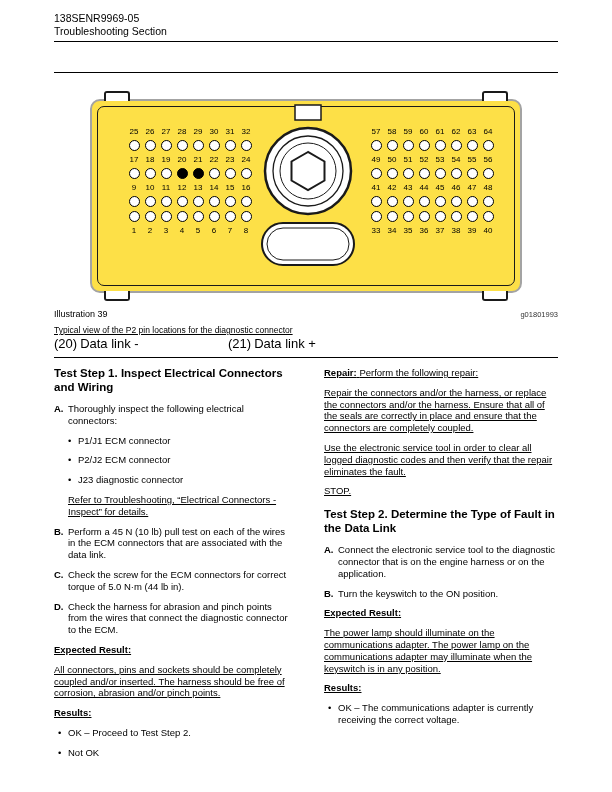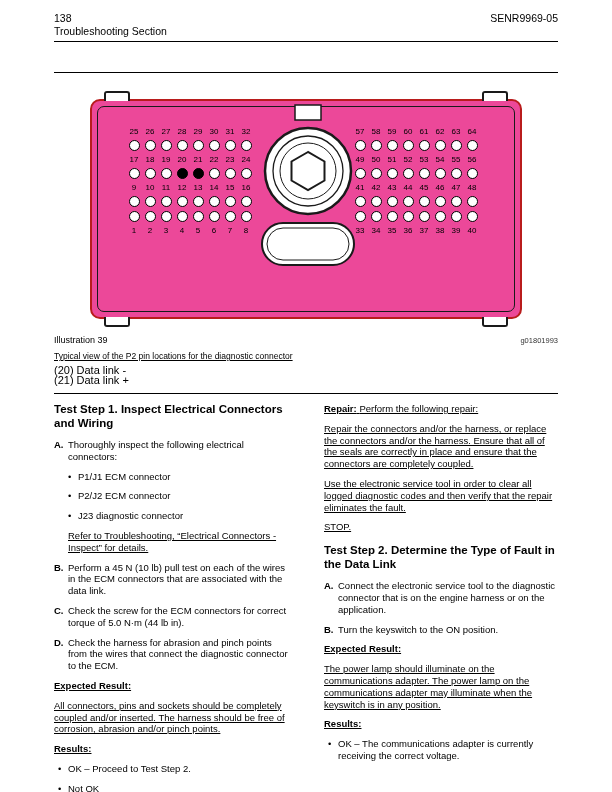--- a/index.html
+++ b/index.html
@@ -8,71 +8,71 @@
     width:612px; height:792px;
     font-family:"Liberation Sans", sans-serif;
     color:#000;
     position:relative;
     overflow:hidden;
   }
   .page { position:relative; width:612px; height:792px; padding:12px 54px 0 54px; }
 
   
   .page-header { border-bottom:1.2px solid #000; padding-bottom:3px; }
-  .header-row { display:flex; justify-content:space-between; font-size:10.5px; line-height:13px; }
+  .header-row { display:flex; justify-content:flex-start; font-size:10.5px; line-height:13px; }
 
   .rule { border-top:1.2px solid #000; height:0; }
   .pre-figure-rule { margin-top:30px; }
 
   
   .connector {
     position:relative;
-    width:432px; height:220px;
+    width:432px; height:194px;
     margin:26px auto 0 auto;
-    border:2px solid #b91c1c;
+    border:2px solid #a3a3a3;
     border-radius:10px;
-    background:#ec4899;
+    background:#fde047;
   }
   .connector-inner {
     position:absolute; inset:5px;
     border:1px solid #1a1a1a;
     border-radius:7px;
   }
   .tab {
     position:absolute; width:26px; height:10px;
     border:2px solid #1a1a1a; background:#fff;
   }
   .tab-tl { top:-10px; left:12px;  border-bottom:none; border-radius:3px 3px 0 0; }
   .tab-tr { top:-10px; right:12px; border-bottom:none; border-radius:3px 3px 0 0; }
   .tab-bl { bottom:-10px; left:12px;  border-top:none; border-radius:0 0 3px 3px; }
   .tab-br { bottom:-10px; right:12px; border-top:none; border-radius:0 0 3px 3px; }
 
   .pin-block { position:absolute; top:24px; width:128px; display:flex; flex-direction:column; }
   .pin-block-left { left:34px; }
-  .pin-block-right { right:40px; }
+  .pin-block-right { right:24px; }
   .pin-num-row { display:flex; height:13px; }
   .pin-circle-row { display:flex; height:15px; align-items:center; }
   .pin-num { width:16px; text-align:center; font-size:8px; line-height:13px; color:#000; }
   .pin {
     width:11px; height:11px; margin:0 2.5px;
     border:1.2px solid #000; border-radius:50%;
     background:#fff; display:inline-block;
   }
   .pin-filled { background:#000; }
 
   .center-assembly { position:absolute; left:156px; top:0; }
 
   
   .fig-meta {
     display:flex; justify-content:space-between; align-items:flex-end;
     margin-top:16px; font-size:9px; line-height:11px;
   }
   .fig-id { font-size:7.5px; color:#333; }
   .fig-caption { margin-top:5px; font-size:8.5px; line-height:10px;text-decoration:underline; }
-  .fig-legend { display:flex; margin-top:4px; font-size:11px; line-height:10px;flex-direction:column; }
+  .fig-legend { display:flex; margin-top:4px; font-size:13px; line-height:10px; }
   .legend-item { width:174px; }
   .legend-ref { margin-right:3px; }
   .post-legend-rule { margin-top:8px; }
 
   
   .columns { display:flex; gap:36px; margin-top:9px; }
   .col { width:241px; font-size:9.5px; line-height:11.8px; }
   h2 { font-size:11.5px; line-height:13.5px; font-weight:bold; margin:0 0 9px 0; }
   .h2-spaced { margin-top:11px; }
   p { margin:0 0 8px 0;text-decoration:underline; }

